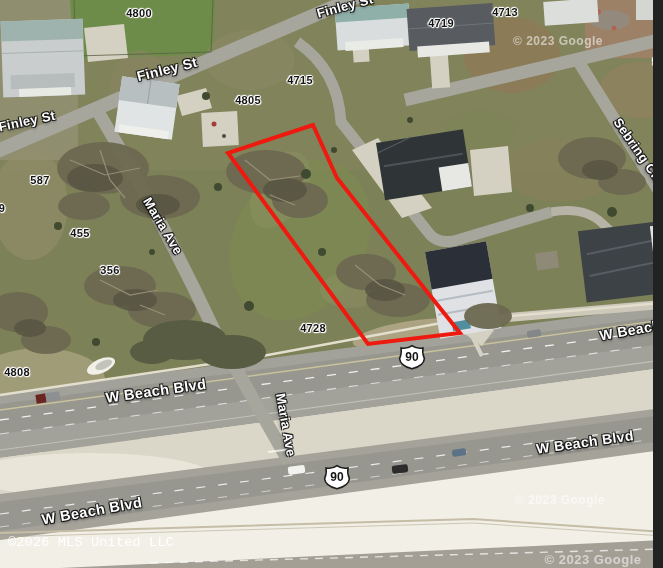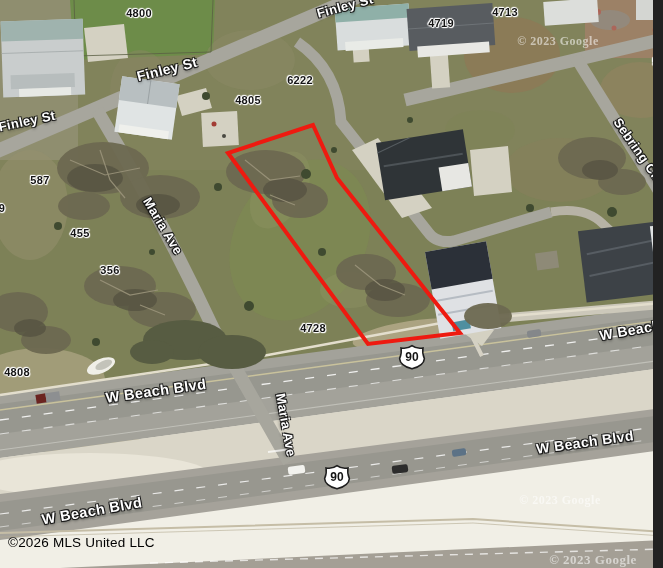--- a/index.html
+++ b/index.html
@@ -7,22 +7,22 @@
        font-family:"Liberation Sans",sans-serif;background:#7d8157;}
   #map svg{position:absolute;left:0;top:0;}
   .lbl{position:absolute;white-space:nowrap;line-height:1;user-select:none;}
   .parcel{color:#141414;font-size:11px;font-weight:700;letter-spacing:.3px;
     text-shadow:-1px 0 1px #fff,1px 0 1px #fff,0 -1px 1px #fff,0 1px 1px #fff,
                 -1px -1px 1px #fff,1px 1px 1px #fff;}
   .street{color:#fff;font-weight:700;letter-spacing:.4px;
     text-shadow:-1px -1px 0 rgba(20,20,20,.9),1px -1px 0 rgba(20,20,20,.9),
                 -1px 1px 0 rgba(20,20,20,.9),1px 1px 0 rgba(20,20,20,.9),
                 0 2px 3px rgba(0,0,0,.45);}
-  .wm{color:rgba(255,255,255,.55);font-size:12px;font-weight:600;letter-spacing:.5px;font-family:Liberation Serif, serif;}
-  .attr{color:#000000;font-size:13.5px;font-weight:400;letter-spacing:.2px;}
+  .wm{color:rgba(255,255,255,.55);font-size:12px;font-weight:600;letter-spacing:.5px;}
+  .attr{color:#ffffff;font-size:13.5px;font-weight:400;letter-spacing:.2px;font-family:Liberation Mono, monospace;}
   .shield{position:absolute;width:28px;height:26px;}
   .shield svg{position:absolute;left:0;top:0;}
   .shield span{position:absolute;left:0;top:6px;width:28px;text-align:center;
     font-size:12px;font-weight:700;color:#141414;}
 </style>
 </head>
 <body>
 
 <div id="map">
 
@@ -218,21 +218,21 @@
     </g>
   </svg>
 
   <svg width="663" height="568" viewBox="0 0 663 568">
     <polygon points="313,125 337,178 428,293 460,333 368,344 228,153" fill="none" stroke="#ee1a10" stroke-width="4" stroke-linejoin="miter"></polygon>
   </svg>
 
   <div class="lbl parcel" style="left:139px;top:13px;transform:translate(-50%,-50%)">4800</div>
   <div class="lbl parcel" style="left:441px;top:23px;transform:translate(-50%,-50%)">4719</div>
   <div class="lbl parcel" style="left:505px;top:12px;transform:translate(-50%,-50%)">4713</div>
-  <div class="lbl parcel" style="left:300px;top:80px;transform:translate(-50%,-50%)">6222</div>
+  <div class="lbl parcel" style="left:300px;top:80px;transform:translate(-50%,-50%)">4715</div>
   <div class="lbl parcel" style="left:248px;top:100px;transform:translate(-50%,-50%)">4805</div>
   <div class="lbl parcel" style="left:40px;top:180px;transform:translate(-50%,-50%)">587</div>
   <div class="lbl parcel" style="left:2px;top:208px;transform:translate(-50%,-50%)">9</div>
   <div class="lbl parcel" style="left:80px;top:233px;transform:translate(-50%,-50%)">455</div>
   <div class="lbl parcel" style="left:110px;top:270px;transform:translate(-50%,-50%)">356</div>
   <div class="lbl parcel" style="left:313px;top:328px;transform:translate(-50%,-50%)">4728</div>
   <div class="lbl parcel" style="left:17px;top:372px;transform:translate(-50%,-50%)">4808</div>
   <div class="lbl parcel" style="left:659px;top:62px;transform:translate(-50%,-50%)">54</div>
 
   <div class="lbl street" style="left:345px;top:6px;font-size:13px;transform:translate(-50%,-50%) rotate(-15deg)">Finley St</div>

